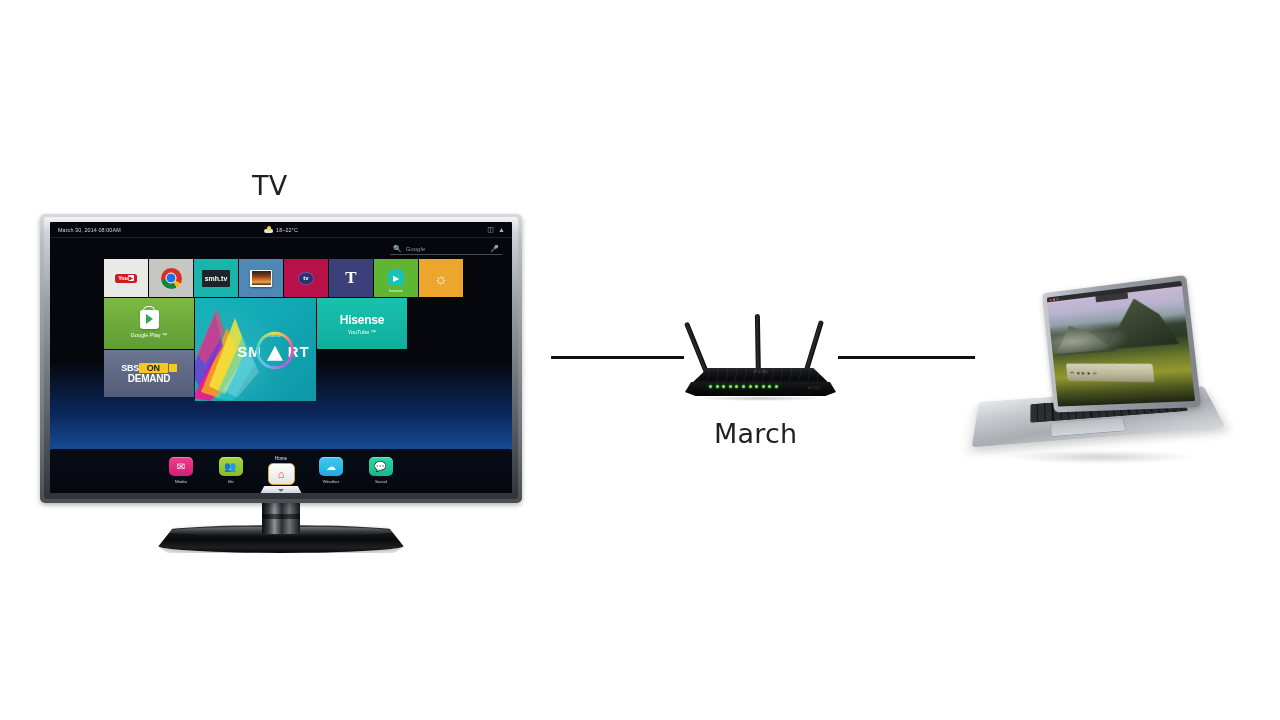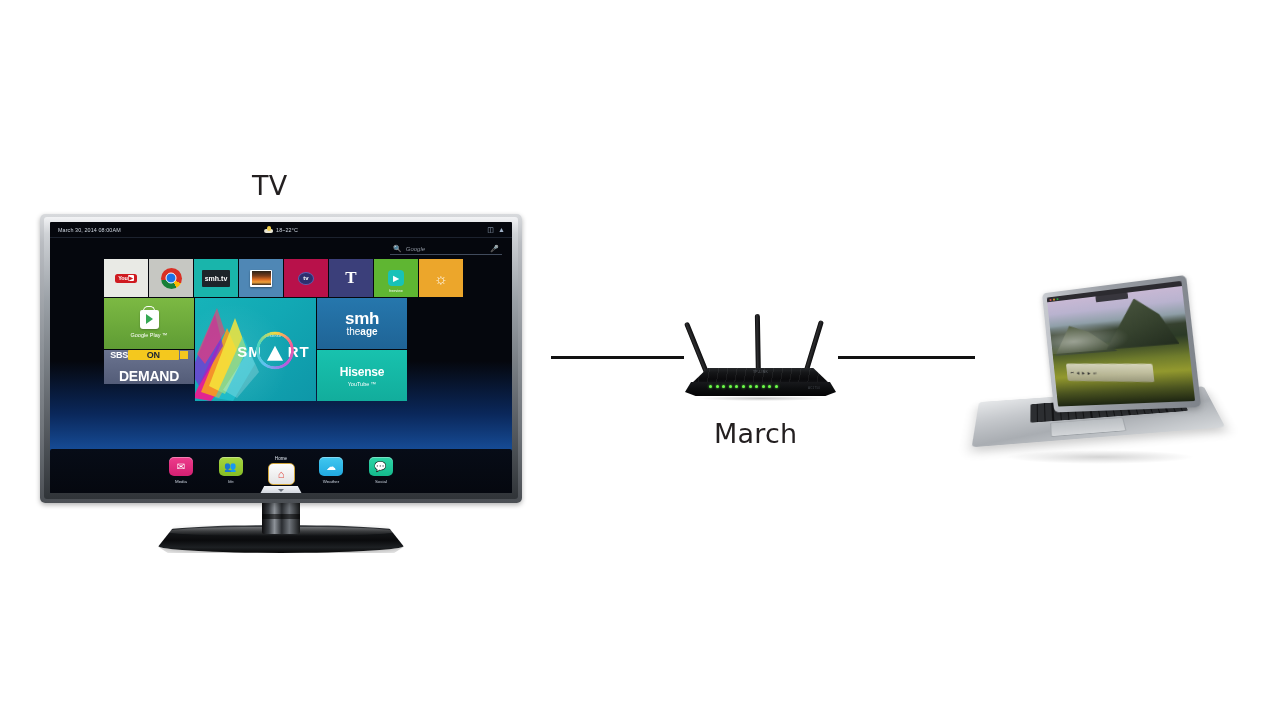--- a/index.html
+++ b/index.html
@@ -140,25 +140,25 @@
   .col { display:flex; flex-direction:column; gap:1px; }
   .tile { display:flex; flex-direction:column; align-items:center; justify-content:center; position:relative; overflow:hidden;}
   .t-gplay { width:90px;height:51px;background:linear-gradient(180deg,#7cb943 0%,#5f9c34 100%); }
   .gplay-bag { width:19px;height:19px;background:#fff;border-radius:2px 2px 3px 3px;
     position:relative;display:flex;align-items:center;justify-content:center;box-shadow:0 1px 2px rgba(0,0,0,.25);}
   .gplay-bag::before{content:"";position:absolute;top:-4px;left:50%;transform:translateX(-50%);
     width:10px;height:8px;border:1.6px solid #fff;border-bottom:none;border-radius:5px 5px 0 0;}
   .gplay-tri{width:0;height:0;border-left:7px solid;border-top:5px solid transparent;border-bottom:5px solid transparent;
     border-image: none; border-left-color:#34a853;}
   .gplay-lbl{ color:#fff;font-size:5.5px;margin-top:3px; }
-  .t-sbs { width:90px;height:34px;background:linear-gradient(180deg,#6b7490 0%,#535c78 100%);justify-content:space-between;}
+  .t-sbs { width:90px;height:47px;background:linear-gradient(180deg,#6b7490 0%,#535c78 100%);}
   .sbs-l1{color:#fff;font-size:9px;font-weight:bold;letter-spacing:-.3px;display:flex;align-items:center;gap:0;}
-  .sbs-on{background:#f4c81e;color:#1b2233;padding:0 19px;border-radius:1px;}
+  .sbs-on{background:#f4c81e;color:#1b2233;padding:0 8px;border-radius:1px;}
   .sbs-sq{display:inline-block;width:8px;height:8px;background:#f4c81e;margin-left:1px;}
-  .sbs-l2{color:#fff;font-size:14px;font-weight:bold;letter-spacing:-.2px;}
+  .sbs-l2{color:#fff;font-size:10px;font-weight:bold;letter-spacing:-.2px;}
   .t-smart { width:121px;height:103px;
     background:
       radial-gradient(circle at 30% 60%, rgba(255,255,255,.10), transparent 55%),
       linear-gradient(135deg,#16b3b9 0%,#12a8b4 45%,#0e97a8 100%);
   }
   .smart-art{position:absolute;left:-6px;top:4px;width:78px;height:100px;}
   .smart-logo{position:relative;display:flex;flex-direction:column;align-items:center;left:18px;}
   .smart-hisense{color:#fff;font-size:3.6px;letter-spacing:.4px;margin-bottom:.5px;opacity:.95;}
   .smart-word{color:#fff;font-size:15px;font-weight:bold;letter-spacing:1px;display:flex;align-items:center;}
   .smart-ring{position:absolute;left:50%;top:50%;transform:translate(-50%,-54%);width:38px;height:38px;border-radius:50%;
@@ -423,26 +423,20 @@
                   <span style="position:relative;display:inline-block;width:26px;height:26px;">
                     <span class="smart-ring"></span>
                     <span class="smart-arrow"></span>
                   </span>
                   <span>RT</span>
                 </span>
               </div>
             </div>
 
             <div class="col">
-              <div class="tile t-smh">
-                <span class="smh-1">smh</span>
-                <span class="smh-2">
-                  <span>the</span><b>age</b>
-                </span>
-              </div>
               <div class="tile t-hisense">
                 <span class="his-1">Hisense</span>
                 <span class="his-2">YouTube ™</span>
               </div>
             </div>
           </div>
 
           <div id="tv-dock">
             <div id="dock-items">
               <div class="dock-item">

